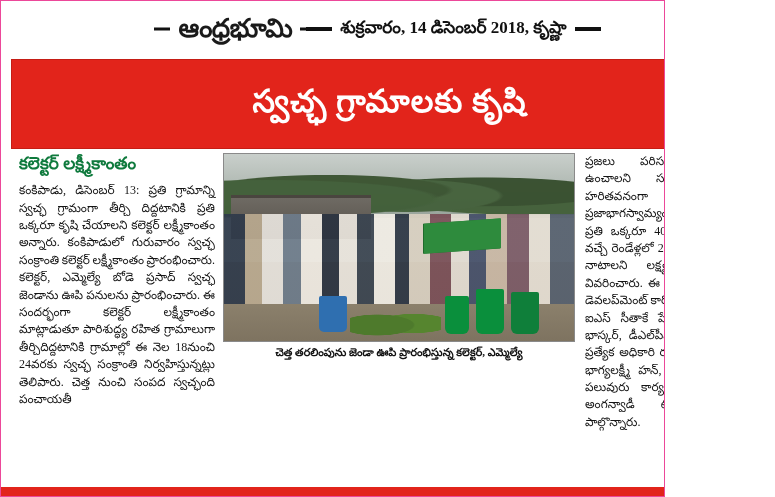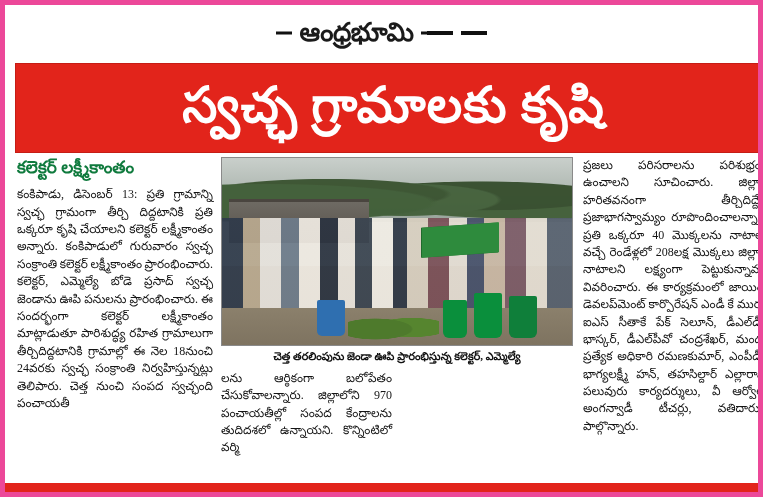--- a/index.html
+++ b/index.html
@@ -2,25 +2,25 @@
 <html><head>
 <meta charset="utf-8">
 <style>
   html, body {
     margin: 0;
     padding: 0;
     background: #ffffff;
   }
   .page {
     position: relative;
-    width: 763px;
+    width: 665px;
     height: 497px;
     background: #ffffff;
     box-sizing: border-box;
-    border: 5px solid #ec4899;
+    border: 1px solid #ec4899;
     overflow: hidden;
     font-family: "Liberation Sans", sans-serif;
   }
 
   
   .masthead {
     position: absolute;
     left: 0;
     top: 0;
     width: 775px;
@@ -79,33 +79,33 @@
     width: 755px;
     height: 88px;
     background: #e2241b;
     display: flex;
     align-items: center;
     justify-content: center;
     border: 1px solid #c51d15;
   }
   .headline-text {
     font-family: "Liberation Serif", serif;
-    font-size: 50px;
+    font-size: 32px;
     font-weight: bold;
     color: #ffffff;
     line-height: 1;
     text-align: center;
     letter-spacing: 1px;
     padding-bottom: 6px;
   }
 
   
   .body-area {
     position: absolute;
-    left: 12px;
+    left: 18px;
     top: 152px;
     width: 755px;
     height: 336px;
     text-decoration: underline;
   }
 
   
   .col-left {
     position: absolute;
     left: 0;
@@ -242,20 +242,21 @@
 </style>
 </head>
 <body>
 
 <div class="page">
 
   <div class="masthead">
     <div class="masthead-logo">ఆంధ్రభూమి</div>
     <div class="masthead-date-wrap">
       <span class="dash-left"></span>
+      <span class="masthead-date">శుక్రవారం, 14 డిసెంబర్ 2018, కృష్ణా</span>
       <span class="dash-right"></span>
     </div>
   </div>
 
   <div class="headline-banner">
     <div class="headline-text">స్వచ్ఛ గ్రామాలకు కృషి</div>
   </div>
 
   <div class="body-area">
 
@@ -273,21 +274,20 @@
         <div class="ph-crowd"></div>
         <div class="ph-flag"></div>
         <div class="ph-bin-blue"></div>
         <div class="ph-greens"></div>
         <div class="ph-bucket-1"></div>
         <div class="ph-bucket-2"></div>
         <div class="ph-bucket-3"></div>
       </div>
       <div class="caption">చెత్త తరలింపును జెండా ఊపి ప్రారంభిస్తున్న కలెక్టర్, ఎమ్మెల్యే</div>
       <div class="center-cols">
-        <p class="bodytext">లను ఆర్ఠికంగా బలోపేతం చేసుకోవాలన్నారు. జిల్లాలోని 970 పంచాయతీల్లో సంపద కేంద్రాలను తుదిదశలో ఉన్నాయని. కొన్నింటిలో వర్మి</p>
       </div>
     </div>
 
     <div class="col-right">
       <p class="bodytext">ప్రజలు పరిసరాలను పరిశుభ్రంగా ఉంచాలని సూచించారు. జిల్లాను హరితవనంగా తీర్చిదిద్దేలా ప్రజాభాగస్వామ్యం రూపొందించాలన్నారు. ప్రతి ఒక్కరూ 40 మొక్కలను నాటాలని వచ్చే రెండేళ్లలో 208లక్ష మొక్కలు జిల్లాలో నాటాలని లక్ష్యంగా పెట్టుకున్నామని వివరించారు. ఈ కార్యక్రమంలో జాయింట్ డెవలప్‌మెంట్ కార్పొరేషన్ ఎండీ కే మురళి, ఐఎస్ సీతాకే పేక్ సెలూన్, డీఎల్‌డీవో భాస్కర్, డీఎల్‌పీవో చంద్రశేఖర్, మండల ప్రత్యేక అధికారి రమణకుమార్, ఎంపీడీవో భాగ్యలక్ష్మీ హన్, తహసిల్దార్ ఎల్లారావు, పలువురు కార్యదర్శులు, వీ ఆర్వోలు, అంగన్వాడీ టీచర్లు, వతిదారులు పాల్గొన్నారు.</p>
     </div>
 
   </div>
 
   <div class="bottom-rule"></div>

